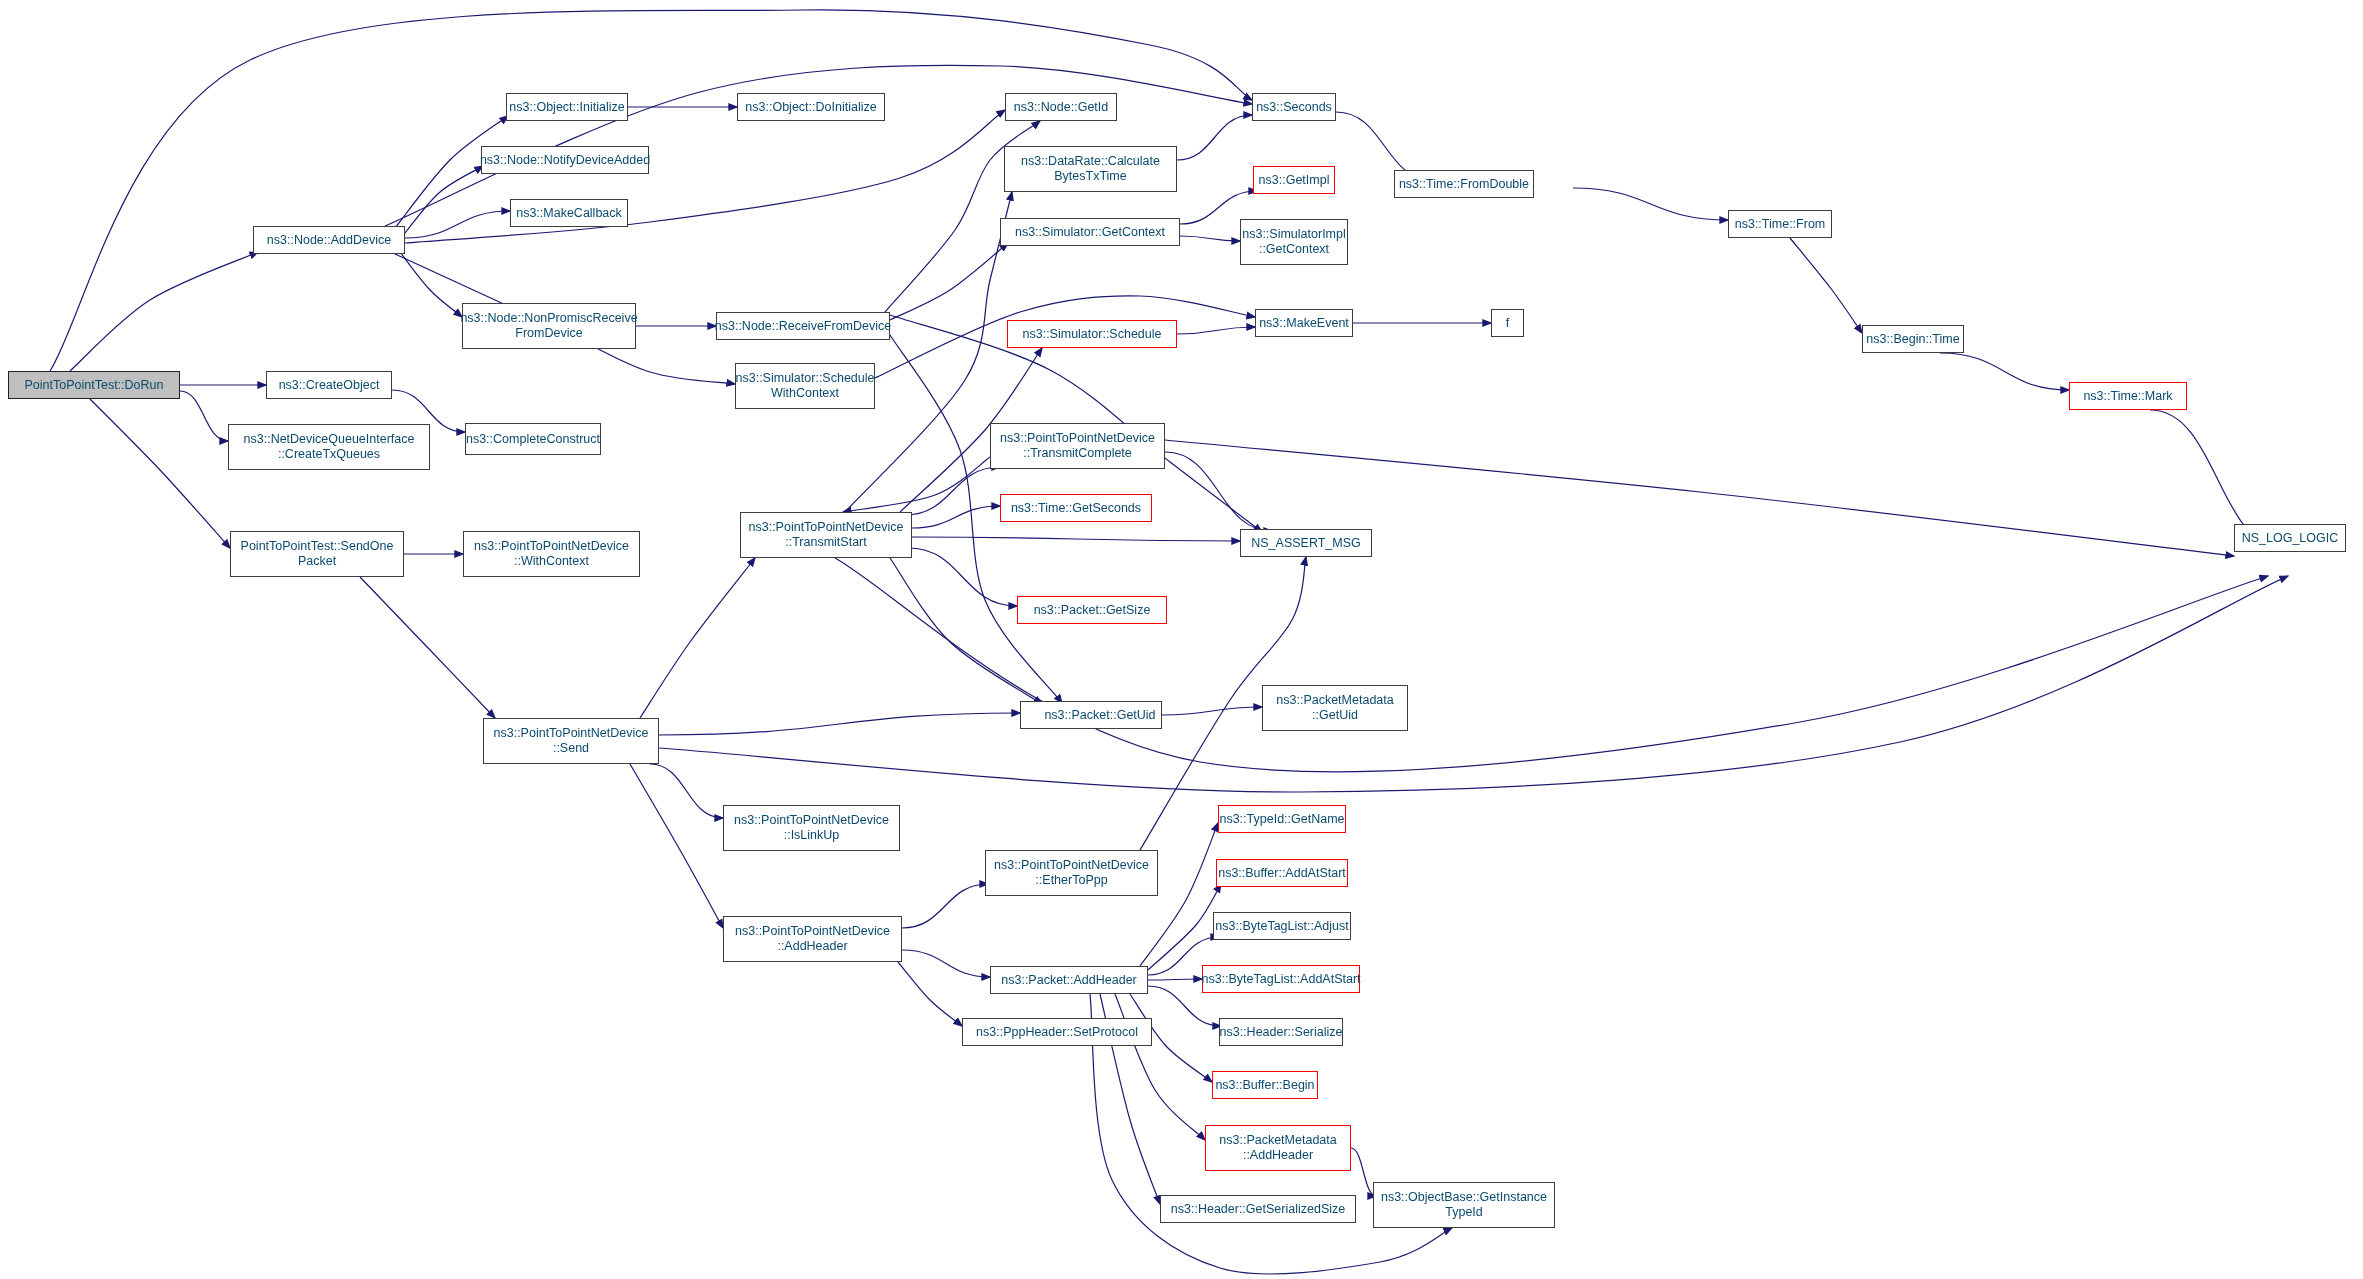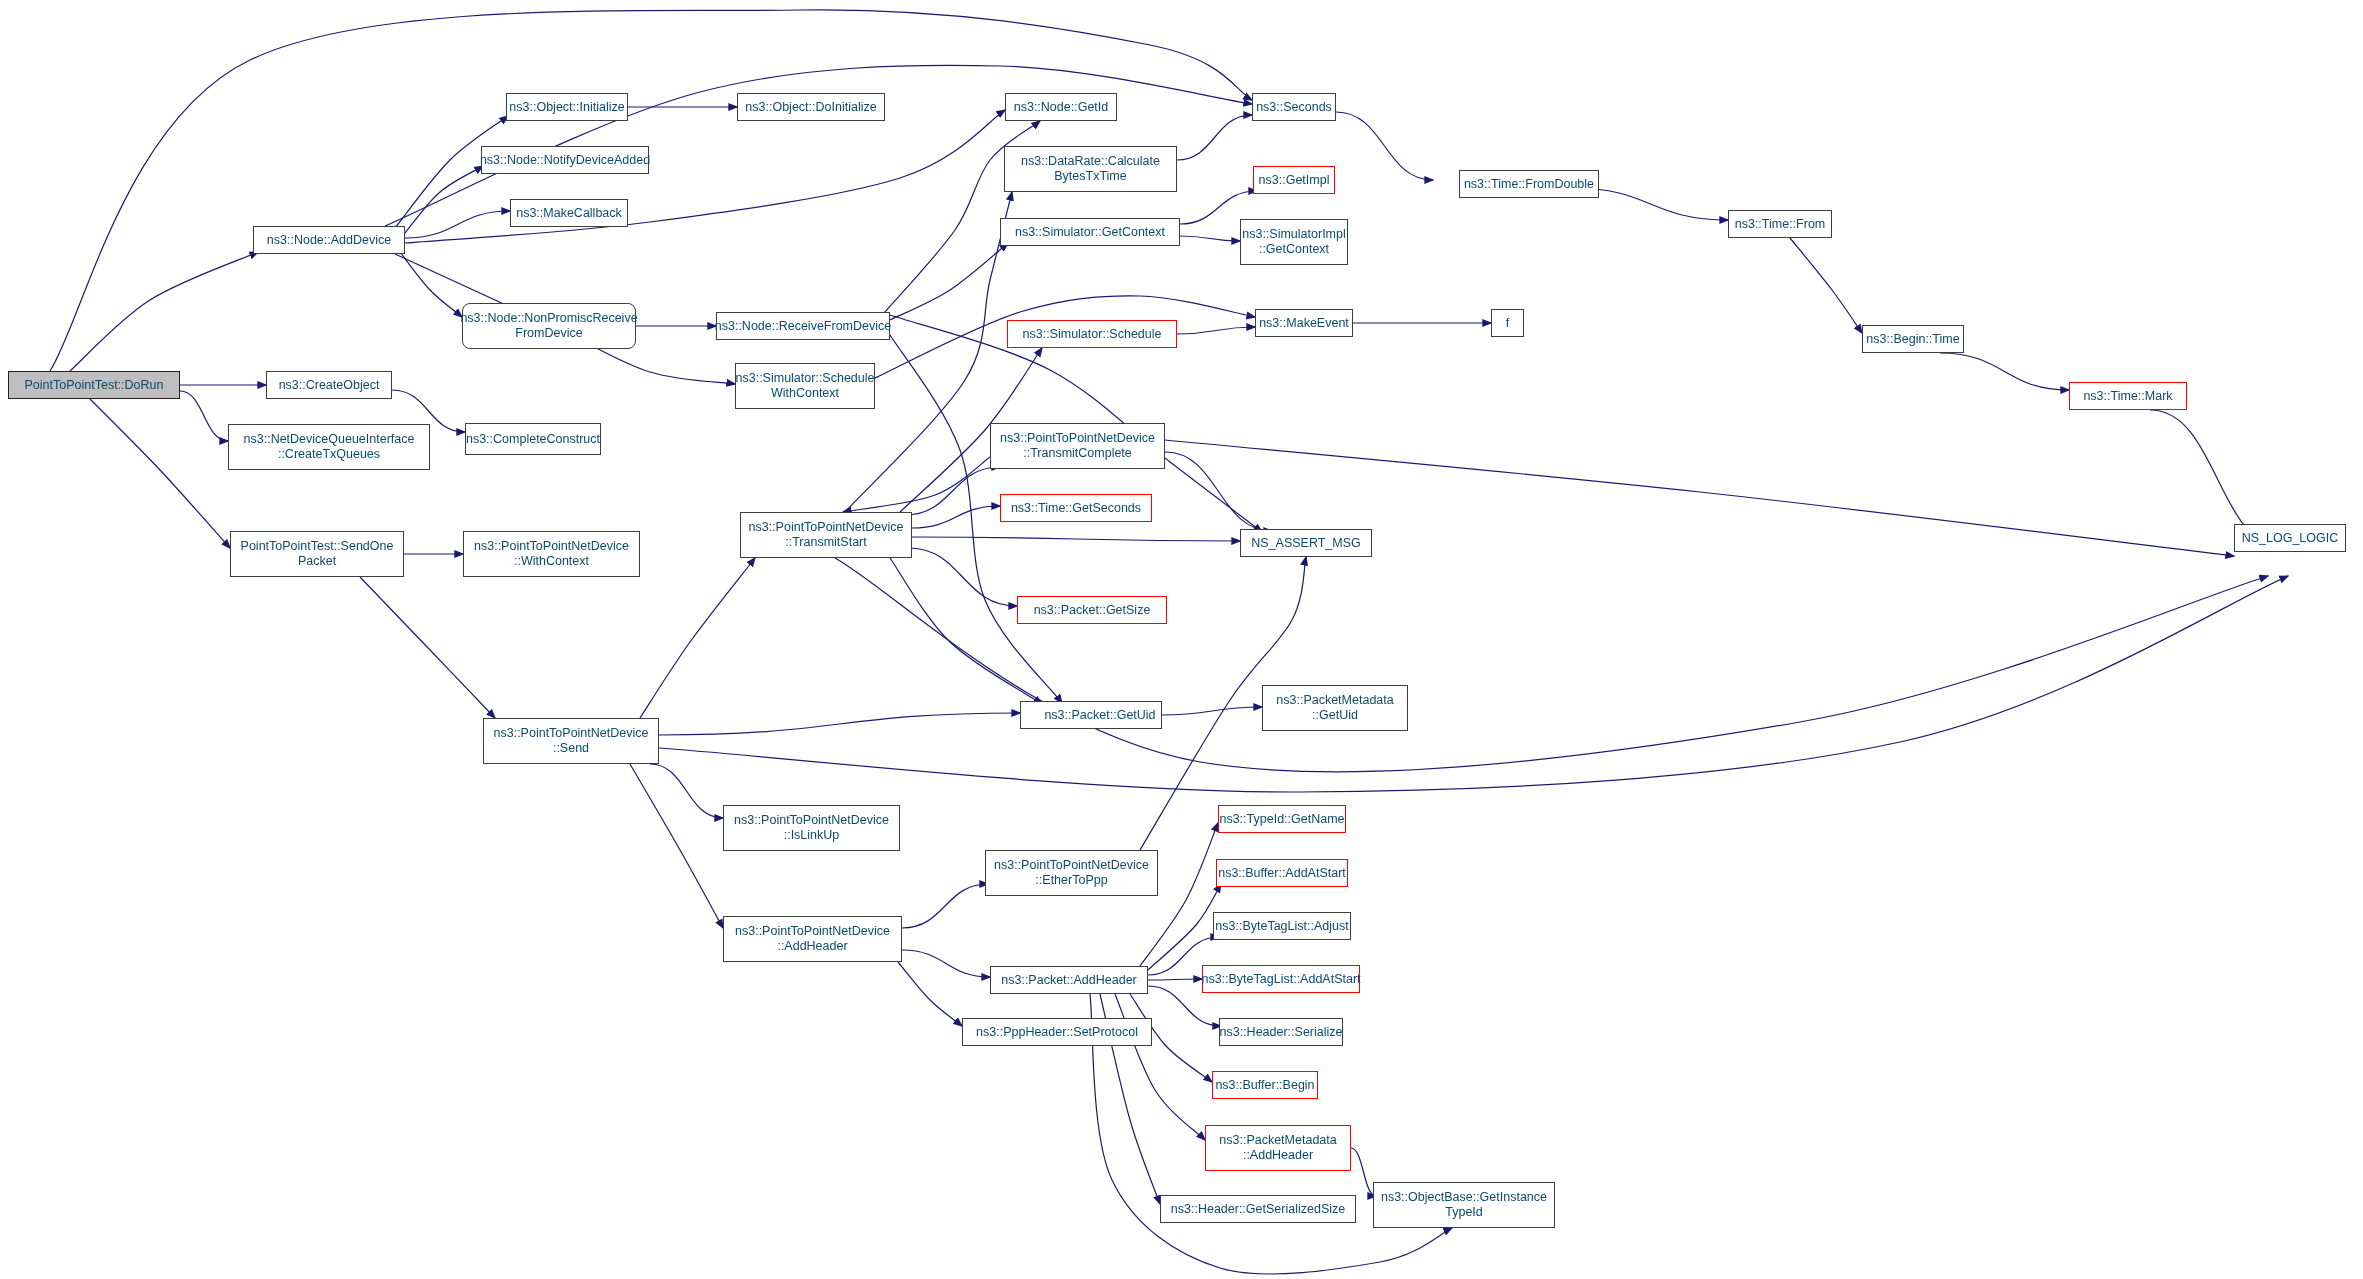--- a/index.html
+++ b/index.html
@@ -109,21 +109,21 @@
       </div>
       <div class="gnode" style="left: 506px; top: 93px; width: 122px; height: 28px;">
         <div>ns3::Object::Initialize</div>
       </div>
       <div class="gnode" style="left: 481px; top: 146px; width: 168px; height: 28px;">
         <div>ns3::Node::NotifyDeviceAdded</div>
       </div>
       <div class="gnode" style="left: 510px; top: 199px; width: 118px; height: 28px;">
         <div>ns3::MakeCallback</div>
       </div>
-      <div class="gnode" style="left: 462px; top: 303px; width: 174px; height: 46px; border-radius: 8px;">
+      <div class="gnode" style="left: 462px; top: 303px; width: 174px; height: 46px;">
         <div>ns3::Node::NonPromiscReceive</div>
         <div>FromDevice</div>
       </div>
       <div class="gnode" style="left: 465px; top: 423px; width: 136px; height: 32px;">
         <div>ns3::CompleteConstruct</div>
       </div>
       <div class="gnode" style="left: 463px; top: 531px; width: 177px; height: 46px;">
         <div>ns3::PointToPointNetDevice</div>
         <div>::WithContext</div>
       </div>
@@ -234,21 +234,21 @@
         <div>ns3::PacketMetadata</div>
         <div>::AddHeader</div>
       </div>
       <div class="gnode" style="left: 1160px; top: 1195px; width: 196px; height: 28px;">
         <div>ns3::Header::GetSerializedSize</div>
       </div>
       <div class="gnode" style="left: 1373px; top: 1182px; width: 182px; height: 46px;">
         <div>ns3::ObjectBase::GetInstance</div>
         <div>TypeId</div>
       </div>
-      <div class="gnode" style="left: 1459px; top: 170px; width: 140px; height: 28px;">
+      <div class="gnode" style="left: 1394px; top: 170px; width: 140px; height: 28px;">
         <div>ns3::Time::FromDouble</div>
       </div>
       <div class="gnode" style="left: 1728px; top: 210px; width: 104px; height: 28px;">
         <div>ns3::Time::From</div>
       </div>
       <div class="gnode" style="left: 1862px; top: 325px; width: 102px; height: 28px;">
         <div>ns3::Begin::Time</div>
       </div>
       <div class="gnode red" style="left: 2069px; top: 382px; width: 118px; height: 28px;">
         <div>ns3::Time::Mark</div>

